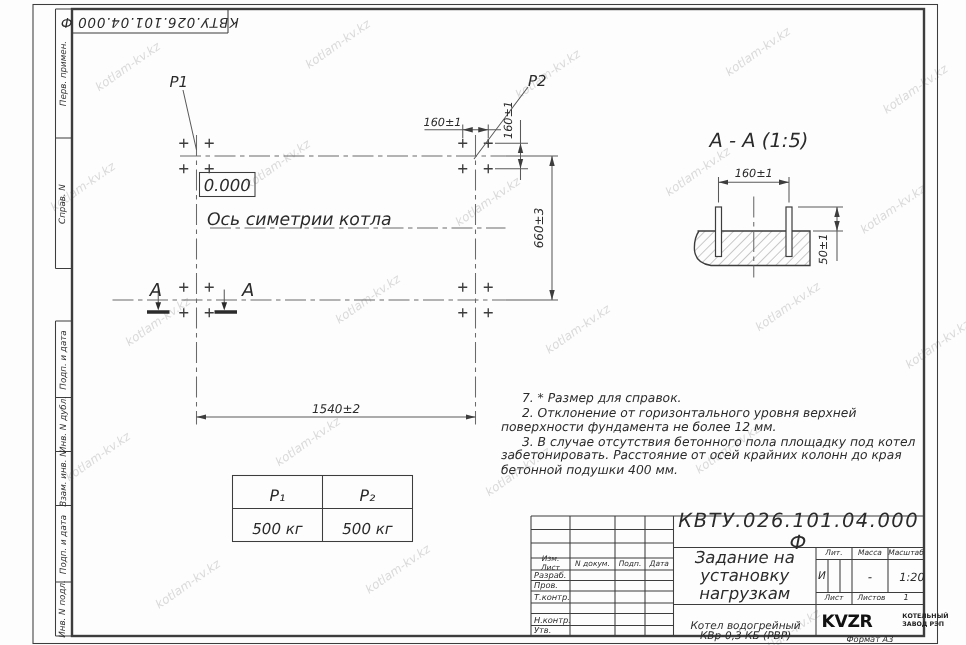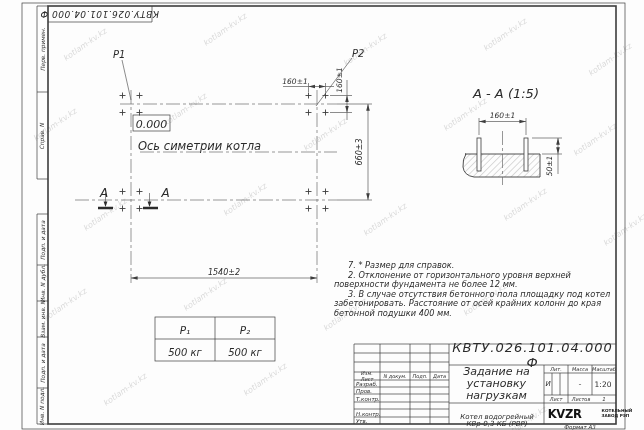--- a/index.html
+++ b/index.html
@@ -214,21 +214,21 @@
   <div class="tb" style="left:356px;top:395.5px;font-size:5.5px;font-style:italic">Т.контр.</div>
   <div class="tb" style="left:356px;top:403px;font-size:5.5px;font-style:italic"></div>
   <div class="tb" style="left:356px;top:410.5px;font-size:5.5px;font-style:italic">Н.контр.</div>
   <div class="tb" style="left:356px;top:417.5px;font-size:5.5px;font-style:italic">Утв.</div>
 
   <div class="tb ctr" style="left:544px;top:365px;width:24px;height:8px;font-size:5px;font-style:italic">Лит.</div>
   <div class="tb ctr" style="left:568px;top:365px;width:24px;height:8px;font-size:5px;font-style:italic">Масса</div>
   <div class="tb ctr" style="left:592px;top:365px;width:24px;height:8px;font-size:5px;font-style:italic">Масштаб</div>
   <div class="tb ctr" style="left:544px;top:373px;width:8px;height:22px;font-size:7px;font-style:italic">И</div>
   <div class="tb ctr" style="left:568px;top:373px;width:24px;height:22px;font-size:8px;font-style:italic">-</div>
-  <div class="tb ctr" style="left:592px;top:373px;width:22px;height:22px;font-size:7.5px;">1:20</div>
+  <div class="tb ctr" style="left:592px;top:373px;width:32px;height:22px;font-size:7.5px;font-style:italic">1:20</div>
   <div class="tb ctr" style="left:544px;top:395px;width:24px;height:8px;font-size:5px;font-style:italic">Лист</div>
   <div class="tb ctr" style="left:568px;top:395px;width:26px;height:8px;font-size:5px;font-style:italic">Листов</div>
   <div class="tb ctr" style="left:596px;top:395px;width:16px;height:8px;font-size:5.5px;font-style:italic">1</div>
 
   <div class="logo-row">
     <svg width="13" height="13" viewBox="0 0 13 13">
       <rect x="0.5" y="0.5" width="12" height="12" rx="2" fill="#111"></rect>
       <path d="M3,3.5 H10 M3,6.5 H10 M3,9.5 H10" stroke="#fff" stroke-width="1.1" fill="none"></path>
     </svg>
     <span class="logo-kvzr">KVZR</span>

